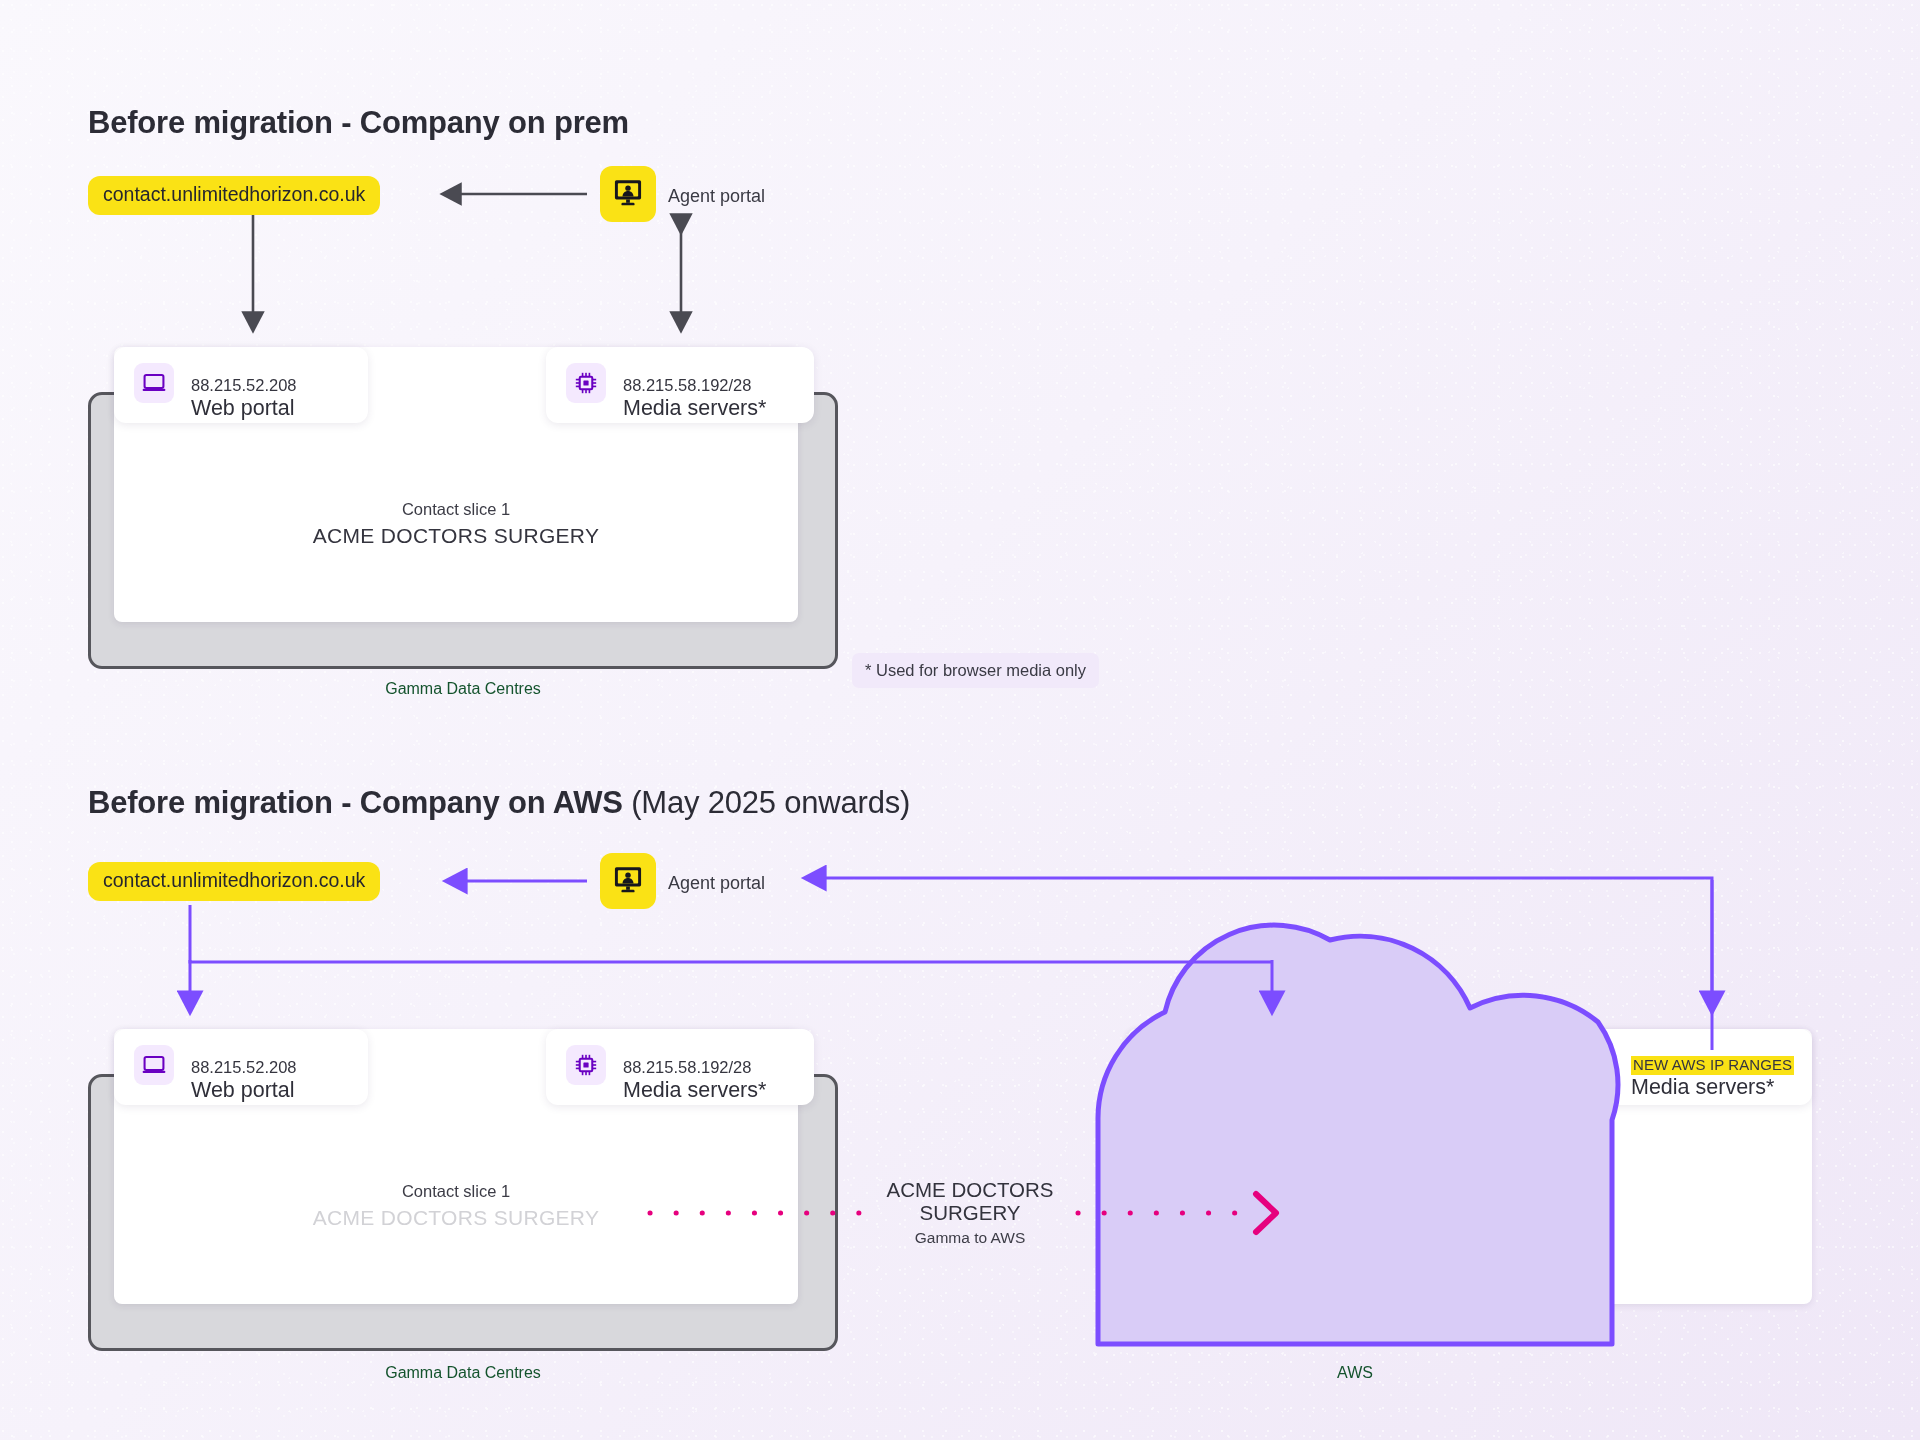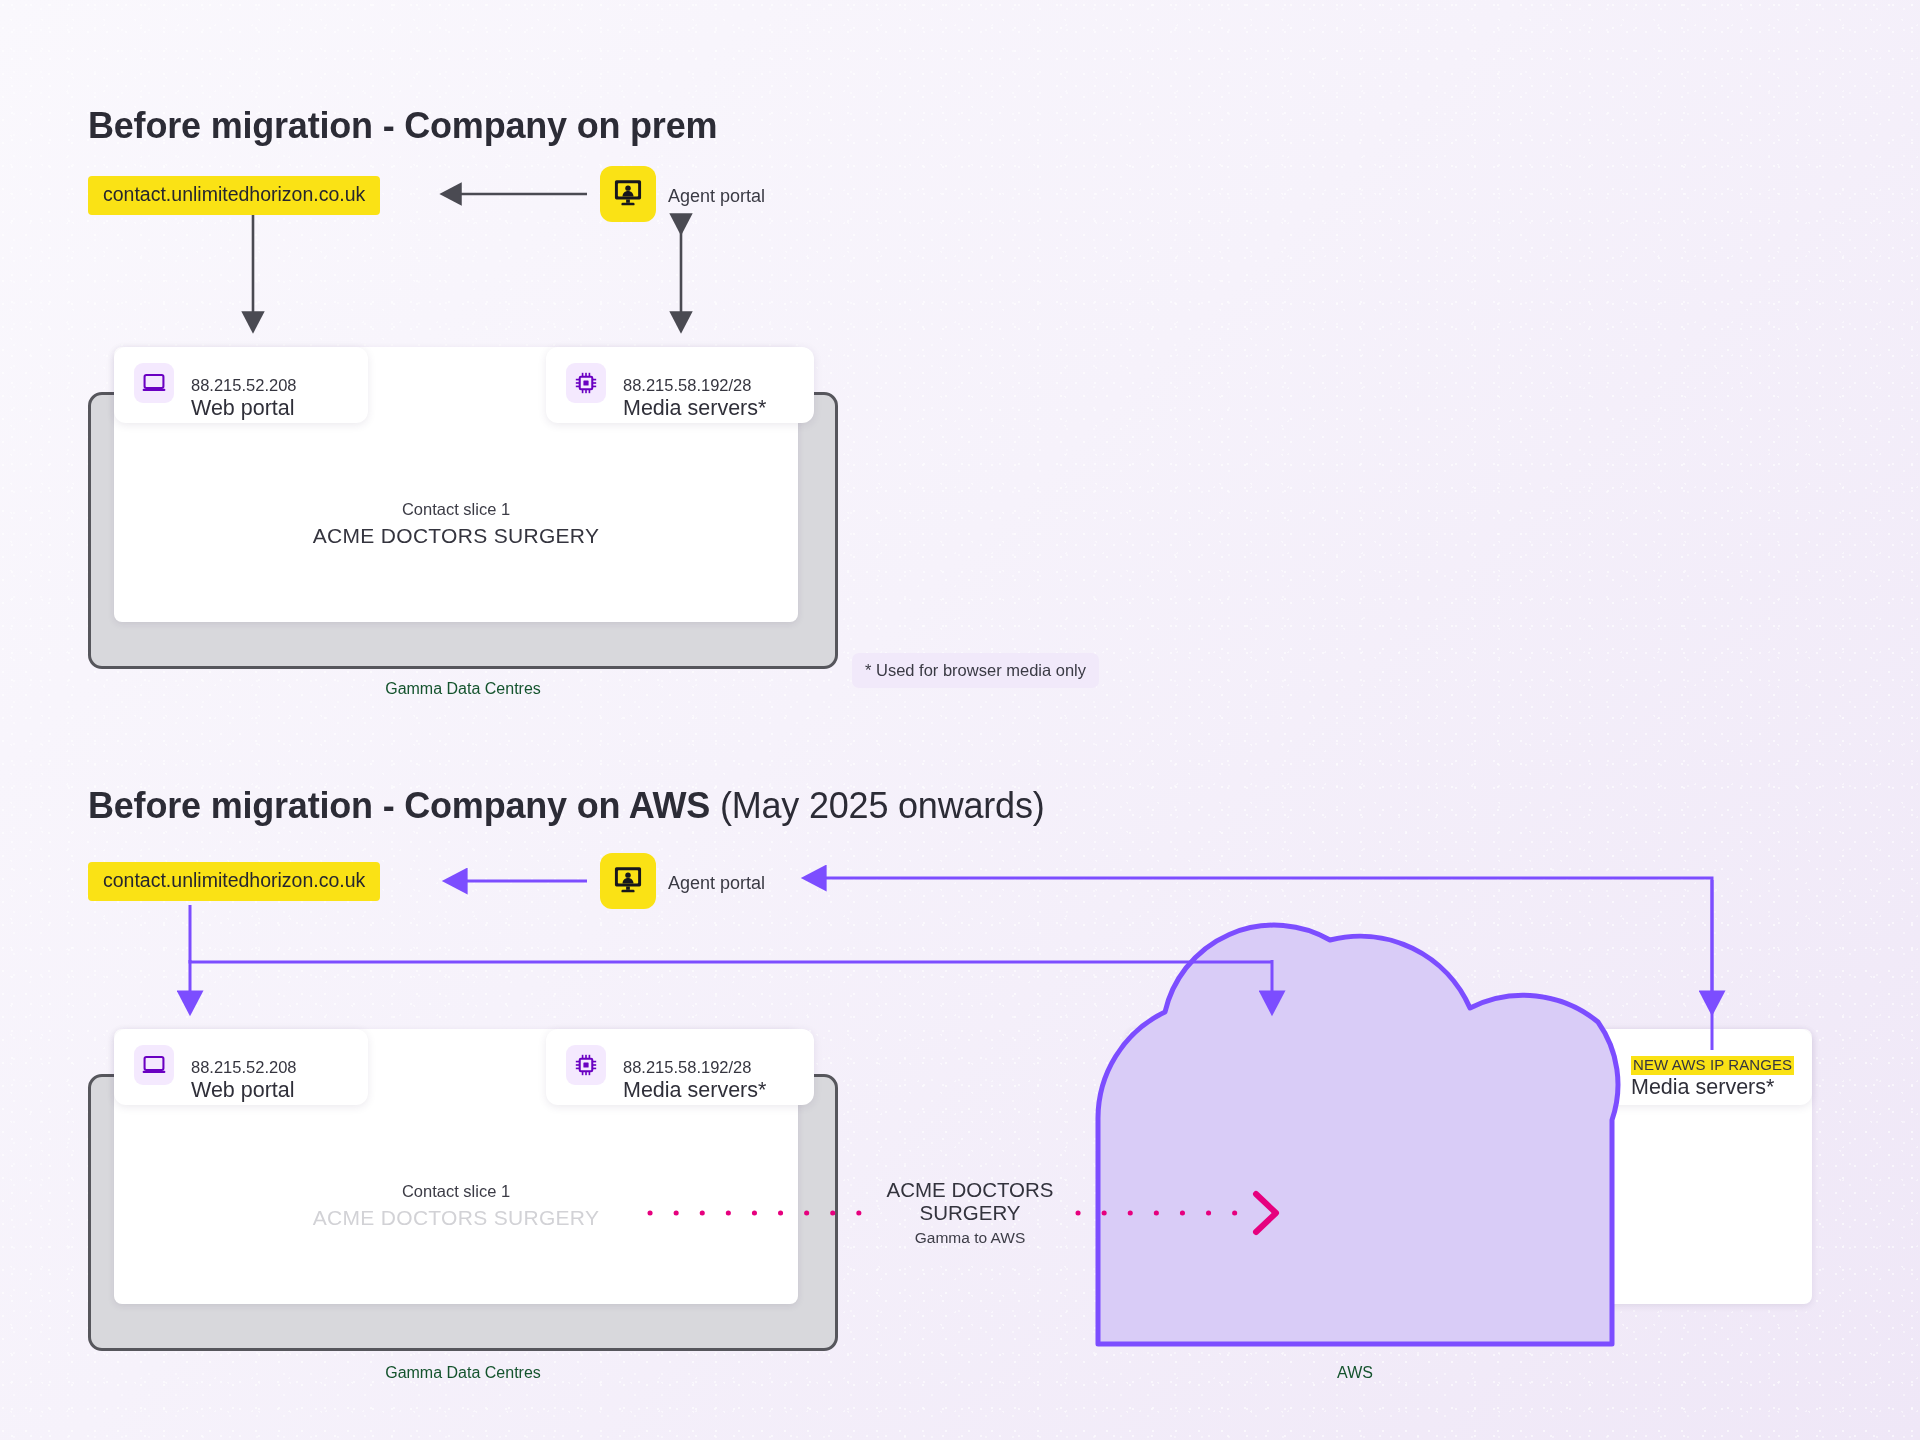--- a/index.html
+++ b/index.html
@@ -27,33 +27,33 @@
     opacity: .85;
     z-index: 0;
   }
 
   .layer { position: absolute; inset: 0; z-index: 2; }
   svg.arrows { position: absolute; inset: 0; width: 1920px; height: 1440px; z-index: 3; overflow: visible; }
 
   
   .section-title {
     position: absolute;
-    font-size: 36px;
+    font-size: 31px;
     font-weight: 700;
     letter-spacing: -0.2px;
     color: #2c2c36;
     white-space: nowrap;
   }
   .section-title .light { font-weight: 400; }
 
   
   .domain-pill {
     position: absolute;
     background: #fae215;
-    border-radius: 4px;
+    border-radius: 12px;
     padding: 9px 15px 10px;
     font-size: 19.5px;
     color: #26262e;
     white-space: nowrap;
     line-height: 1;
   }
 
   
   .agent-tile {
     position: absolute;

